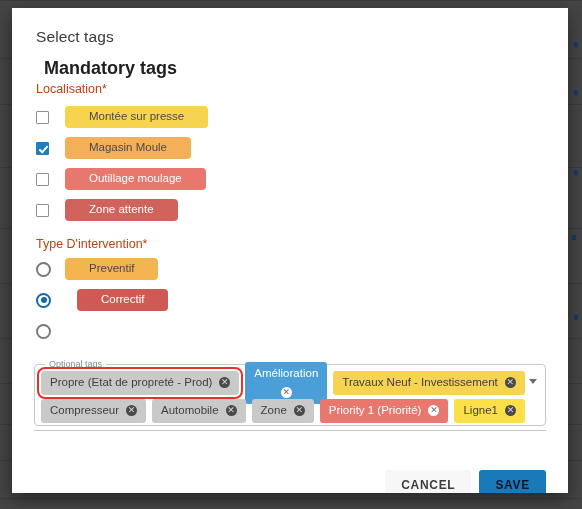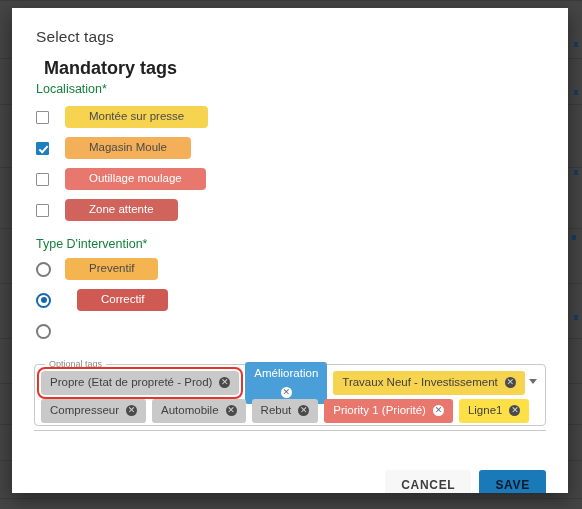--- a/index.html
+++ b/index.html
@@ -61,21 +61,21 @@
     position: absolute;
     left: 32px;
     top: 50px;
     font-size: 18px;
     font-weight: bold;
     color: #212121;
   }
 
   .group-label {
     font-size: 12.5px;
-    color: #15803d;
+    color: #c2410c;
   }
 
   #label-localisation {
     position: absolute;
     left: 24px;
     top: 74px;
   }
   #label-typeintervention {
     position: absolute;
     left: 24px;
@@ -348,21 +348,21 @@
         <div class="tag-row">
           <span class="tag-chip dark-x" style="background: rgb(201, 201, 201); color: rgb(63, 63, 63);">
             <span>Compresseur</span>
             <span class="remove">✕</span>
           </span>
           <span class="tag-chip dark-x" style="background: rgb(201, 201, 201); color: rgb(63, 63, 63);">
             <span>Automobile</span>
             <span class="remove">✕</span>
           </span>
           <span class="tag-chip dark-x" style="background: rgb(201, 201, 201); color: rgb(63, 63, 63);">
-            <span>Rebut</span>
+            <span>Zone</span>
             <span class="remove">✕</span>
           </span>
           <span class="tag-chip light-x" style="background: rgb(232, 119, 109); color: rgb(255, 255, 255); justify-content: flex-end;">
             <span>Priority 1 (Priorité)</span>
             <span class="remove">✕</span>
           </span>
           <span class="tag-chip dark-x" style="background: #fde047; color: rgb(63, 63, 63); text-align: right;">
             <span>Ligne1</span>
             <span class="remove">✕</span>
           </span>

